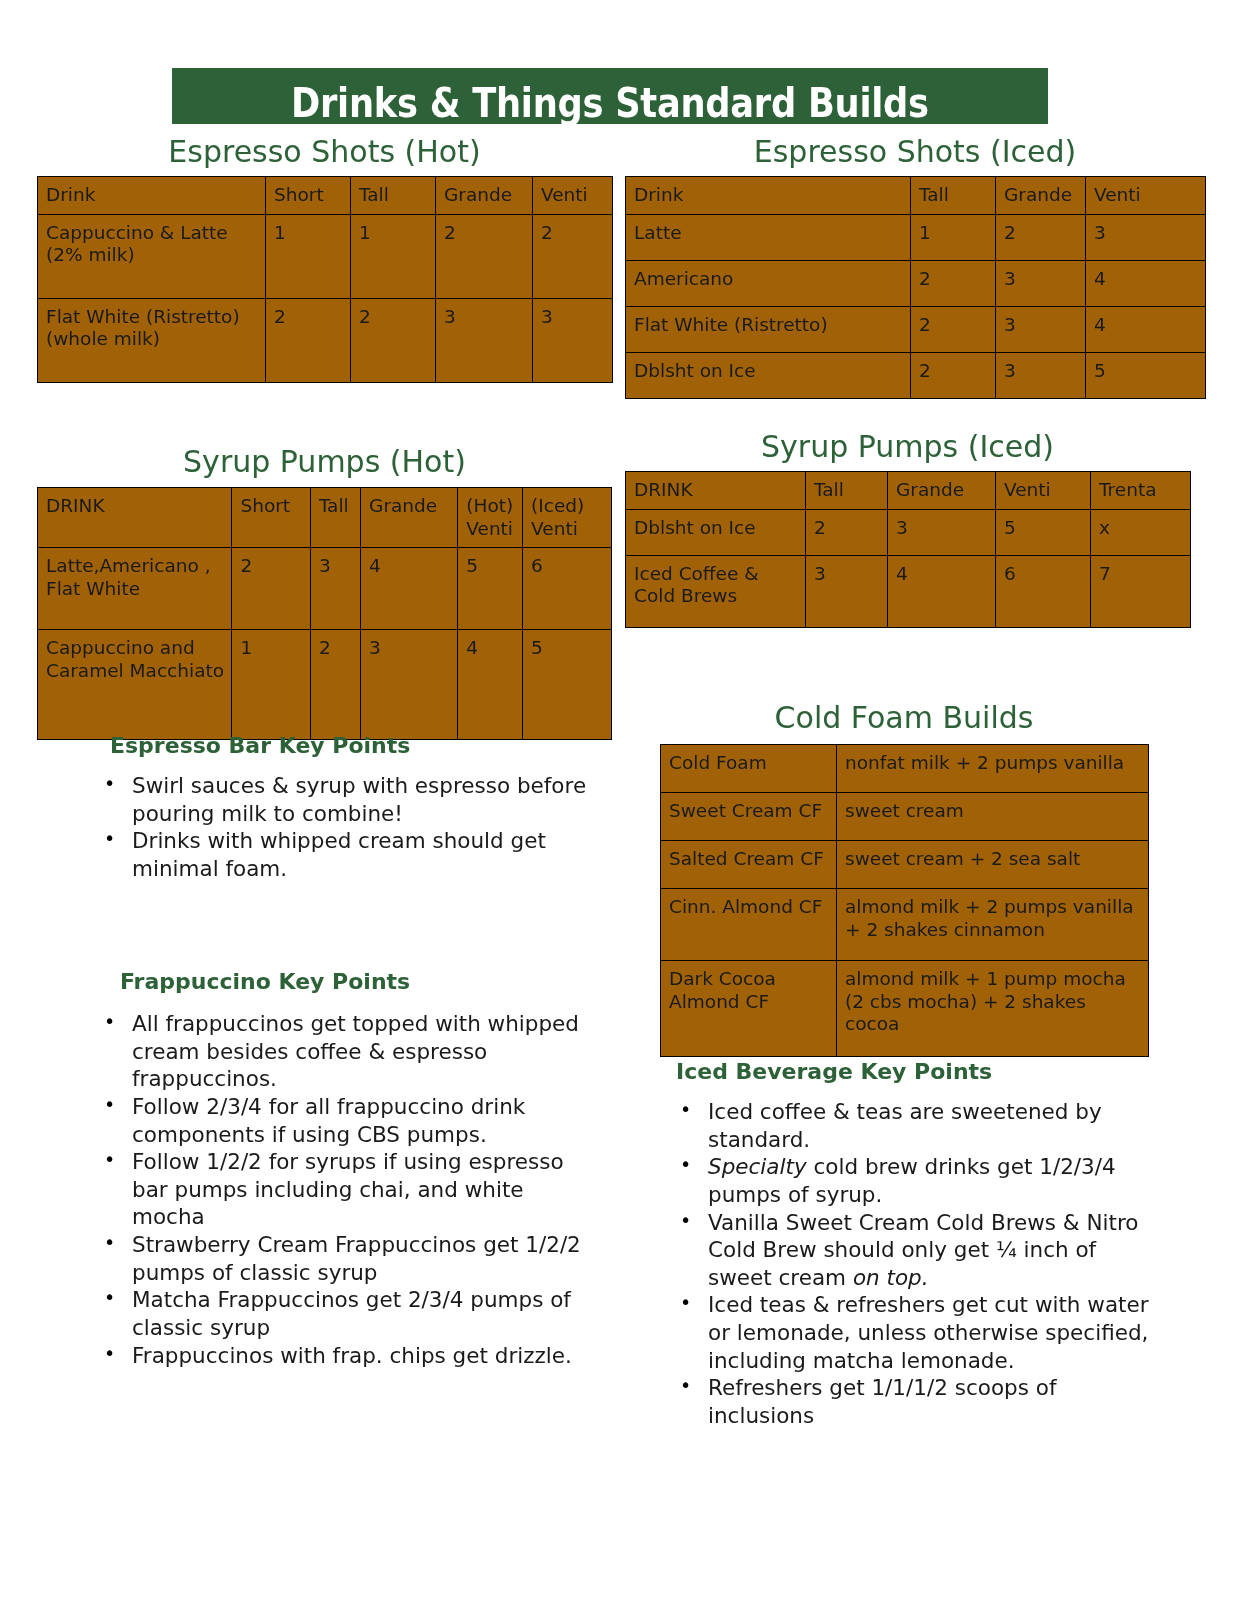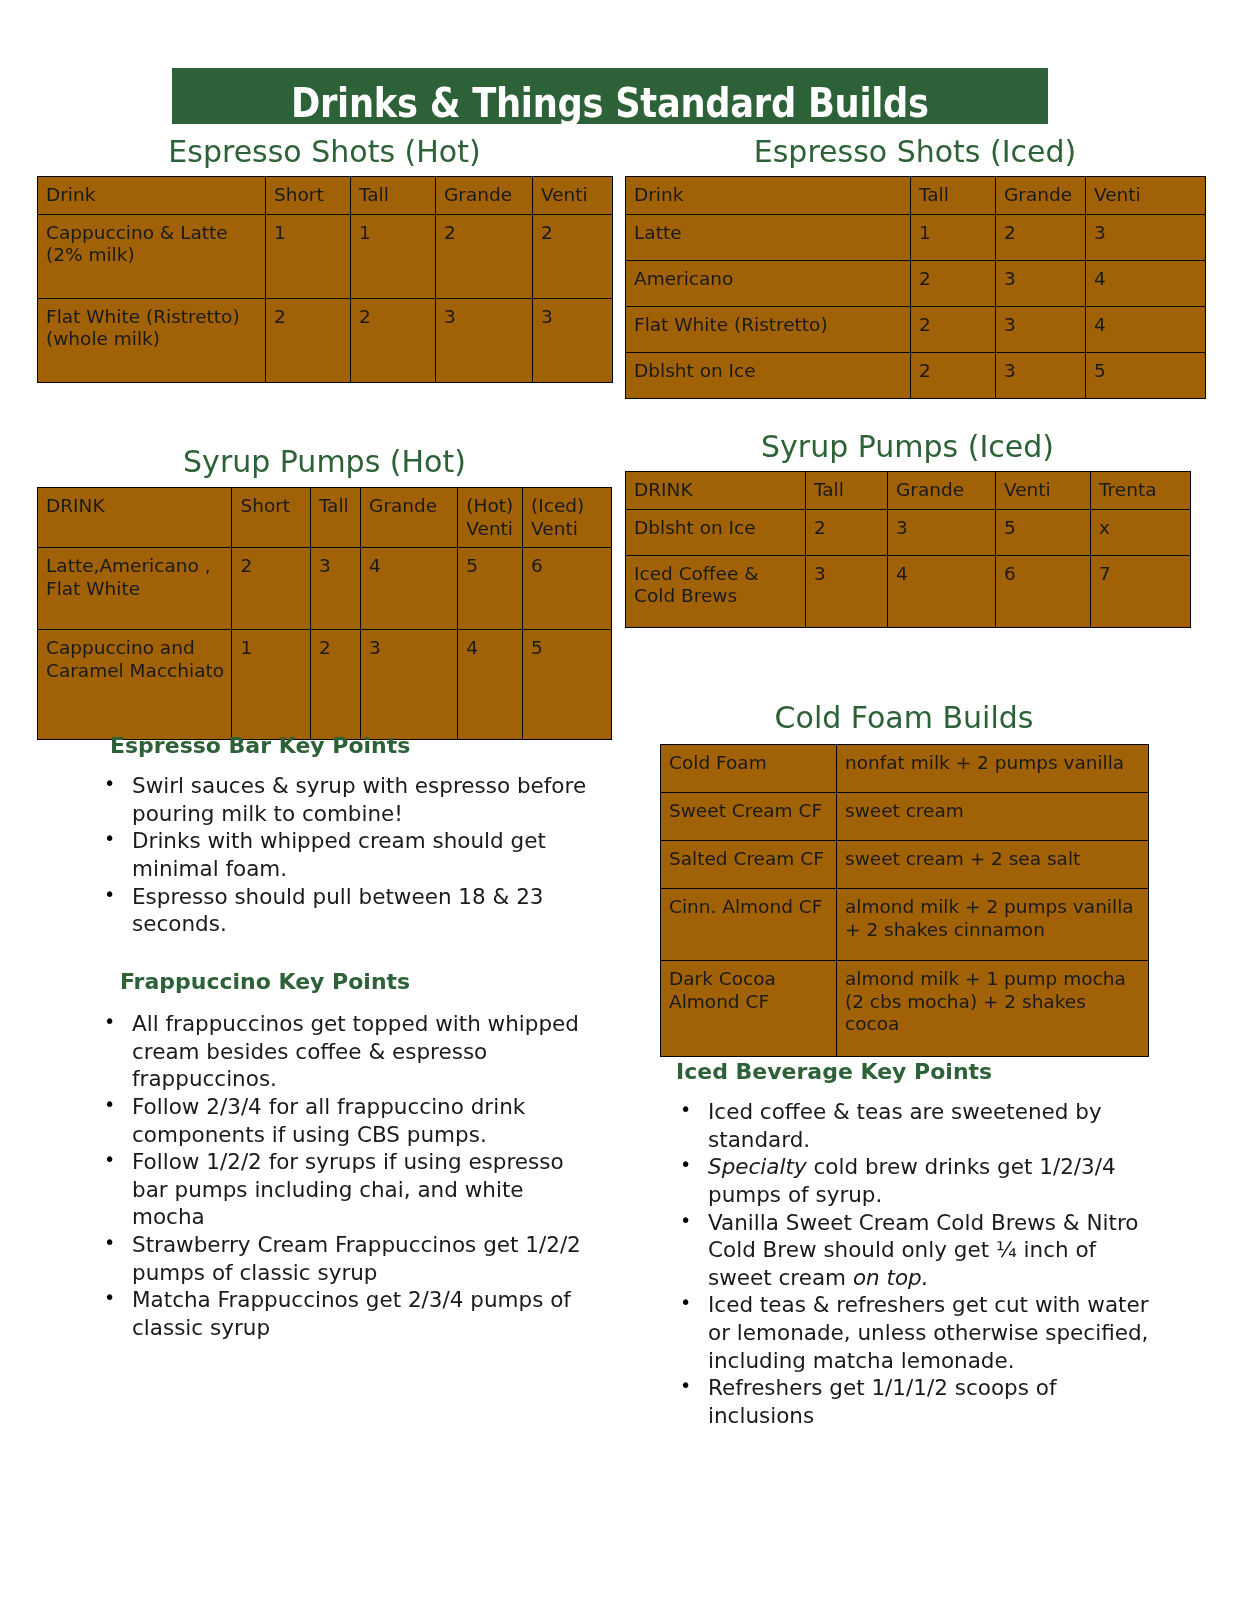--- a/index.html
+++ b/index.html
@@ -296,30 +296,30 @@
       <td>Dark Cocoa Almond CF</td>
       <td>almond milk + 1 pump mocha (2 cbs mocha) + 2 shakes cocoa</td>
     </tr>
   </tbody>
 </table>
 
 <div class="keyhead" style="left:110px; top:734px;">Espresso Bar Key Points</div>
 <ul class="kp" style="left:62px; top:772px; width:530px;">
   <li>Swirl sauces &amp; syrup with espresso before pouring milk to combine!</li>
   <li>Drinks with whipped cream should get minimal foam.</li>
-  <li>Espresso should pull between 18 &amp; 23 seconds.</li>
 </ul>
 
 <div class="keyhead" style="left:120px; top:970px;">Frappuccino Key Points</div>
 <ul class="kp" style="left:62px; top:1010px; width:540px;">
   <li>All frappuccinos get topped with whipped cream besides coffee &amp; espresso frappuccinos.</li>
   <li>Follow 2/3/4 for all frappuccino drink components if using CBS pumps.</li>
   <li>Follow 1/2/2 for syrups if using espresso bar pumps including chai, and white mocha</li>
   <li>Strawberry Cream Frappuccinos get 1/2/2 pumps of classic syrup</li>
   <li>Matcha Frappuccinos get 2/3/4 pumps of classic syrup</li>
+  <li>Frappuccinos with frap. chips get drizzle.</li>
 </ul>
 
 <div class="keyhead" style="left:676px; top:1060px;">Iced Beverage Key Points</div>
 <ul class="kp" style="left:638px; top:1098px; width:520px;">
   <li><span>Iced coffee &amp; teas are sweetened by standard.</span></li>
   <li><em class="it">Specialty</em><span> cold brew drinks get 1/2/3/4 pumps of syrup.</span></li>
   <li><span>Vanilla Sweet Cream Cold Brews &amp; Nitro Cold Brew should only get ¼ inch of sweet cream </span><em class="it">on top.</em></li>
   <li><span>Iced teas &amp; refreshers get cut with water or lemonade, unless otherwise specified, including matcha lemonade.</span></li>
   <li><span>Refreshers get 1/1/1/2 scoops of inclusions</span></li>
 </ul>

